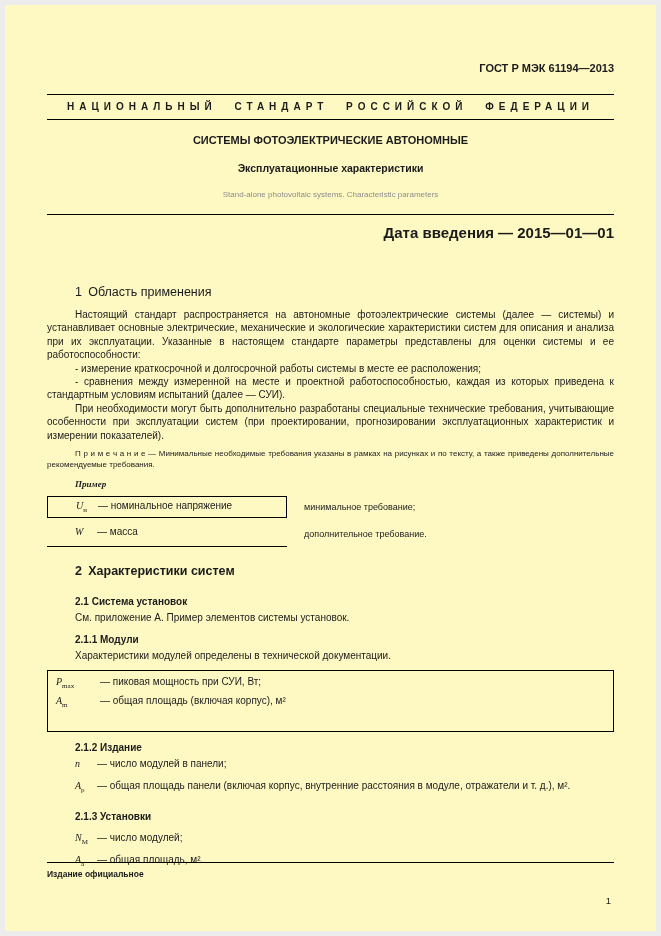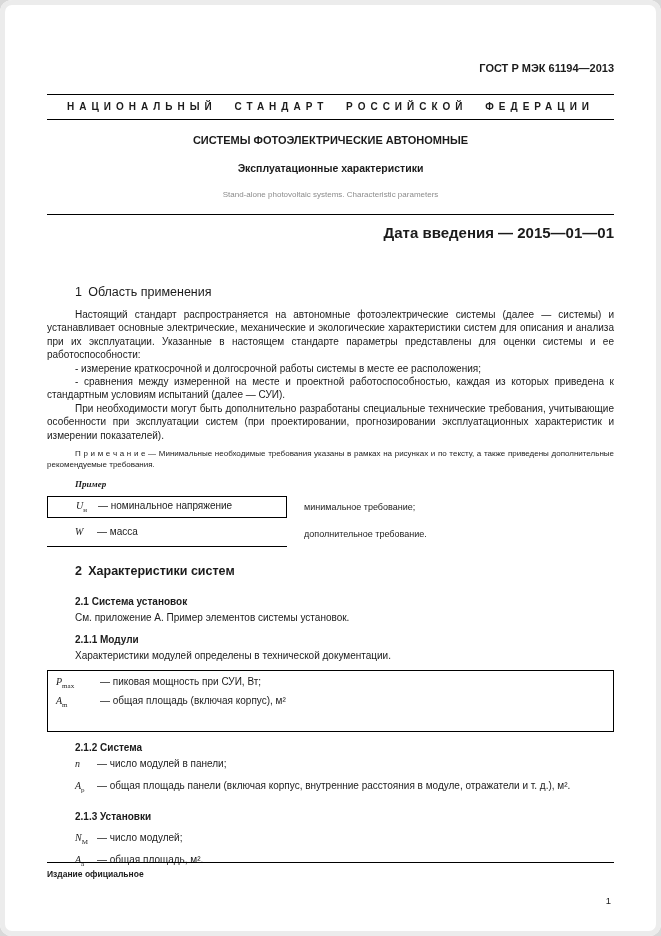--- a/index.html
+++ b/index.html
@@ -1,22 +1,21 @@
 <!DOCTYPE html>
 <html><head>
   <meta charset="utf-8">
   <style>
     * { margin:0; padding:0; box-sizing:border-box; }
     html,body { background:#d9d9d9; }
     body { font-family:"Liberation Sans", sans-serif; color:#1b1b1b; }
     .page {
       position:relative; width:661px; height:936px; margin:0 auto;
-      background:#ffffff; overflow:hidden;
+      background:#fef9c3; overflow:hidden;
       box-shadow: inset 0 0 0 5px #ececec;
-      border-radius: 12px;
     }
     .content { position:absolute; left:47px; right:47px; top:0; }
 
     .doc-code { margin-top:62px; text-align:right; font-weight:bold; font-size:11px; }
     .rule { border-top:1.5px solid #000; }
     .rule-top { margin-top:20px; }
     .banner {
       font-weight:bold; font-size:10px; letter-spacing:5px; word-spacing:10px;
       text-align:center; white-space:nowrap; padding:6px 0 7px 0;
     }
@@ -104,21 +103,21 @@
 
     <div class="def-box">
       <div class="def-row">
         <span class="sym-col-wide"><span class="sym">P</span><sub class="sym-sub">max</sub></span><span class="def-desc">— пиковая мощность при СУИ, Вт;</span>
       </div>
       <div class="def-row">
         <span class="sym-col-wide"><span class="sym">A</span><sub class="sym-sub">m</sub></span><span class="def-desc">— общая площадь (включая корпус), м²</span>
       </div>
     </div>
 
-    <div class="h3">2.1.2 Система</div>
+    <div class="h3">2.1.2 Издание</div>
     <div class="def-row def-gap">
       <span class="sym-col"><span class="sym">n</span><sub class="sym-sub"></sub></span><span class="def-desc">— число модулей в панели;</span>
     </div>
     <div class="def-row def-gap">
       <span class="sym-col"><span class="sym">A</span><sub class="sym-sub">p</sub></span><span class="def-desc">— общая площадь панели (включая корпус, внутренние расстояния в модуле, отражатели и т. д.), м².</span>
     </div>
 
     <div class="h3" style="margin-top:14px; margin-bottom:9px;">2.1.3 Установки</div>
     <div class="def-row def-gap">
       <span class="sym-col"><span class="sym">N</span><sub class="sym-sub">М</sub></span><span class="def-desc">— число модулей;</span>

